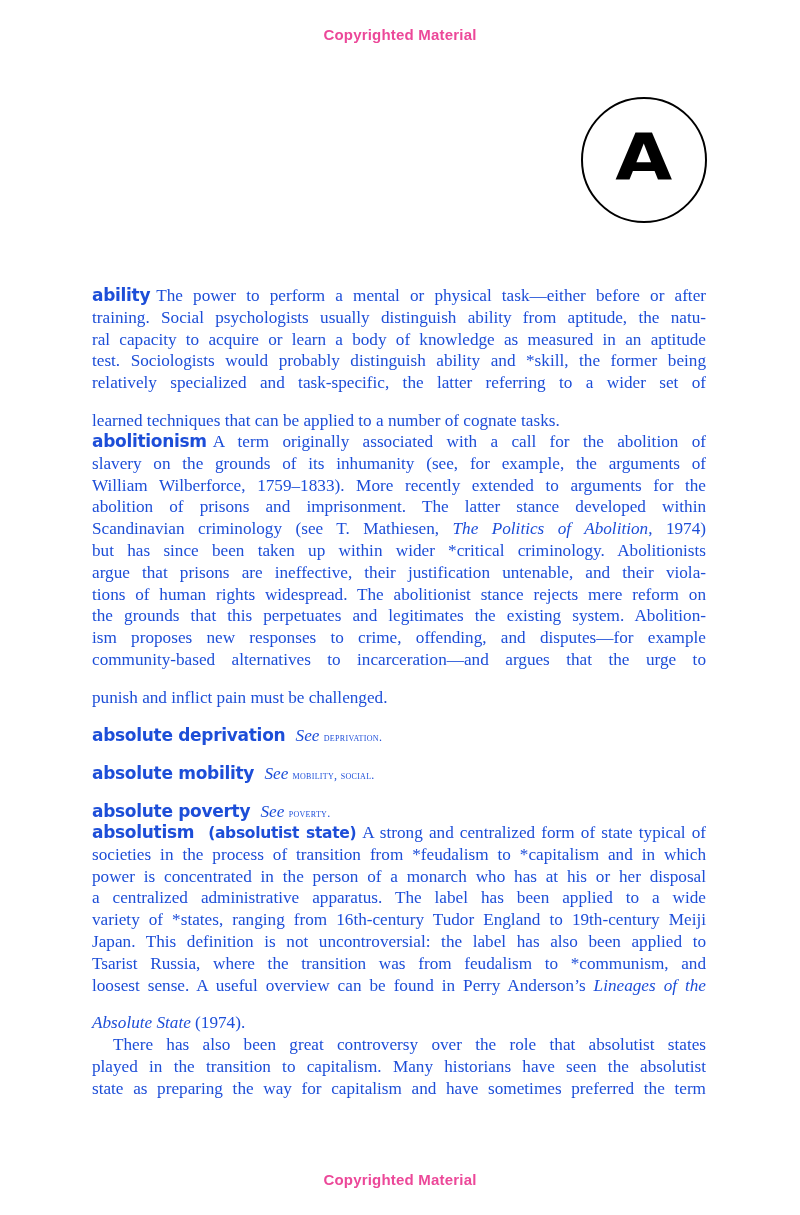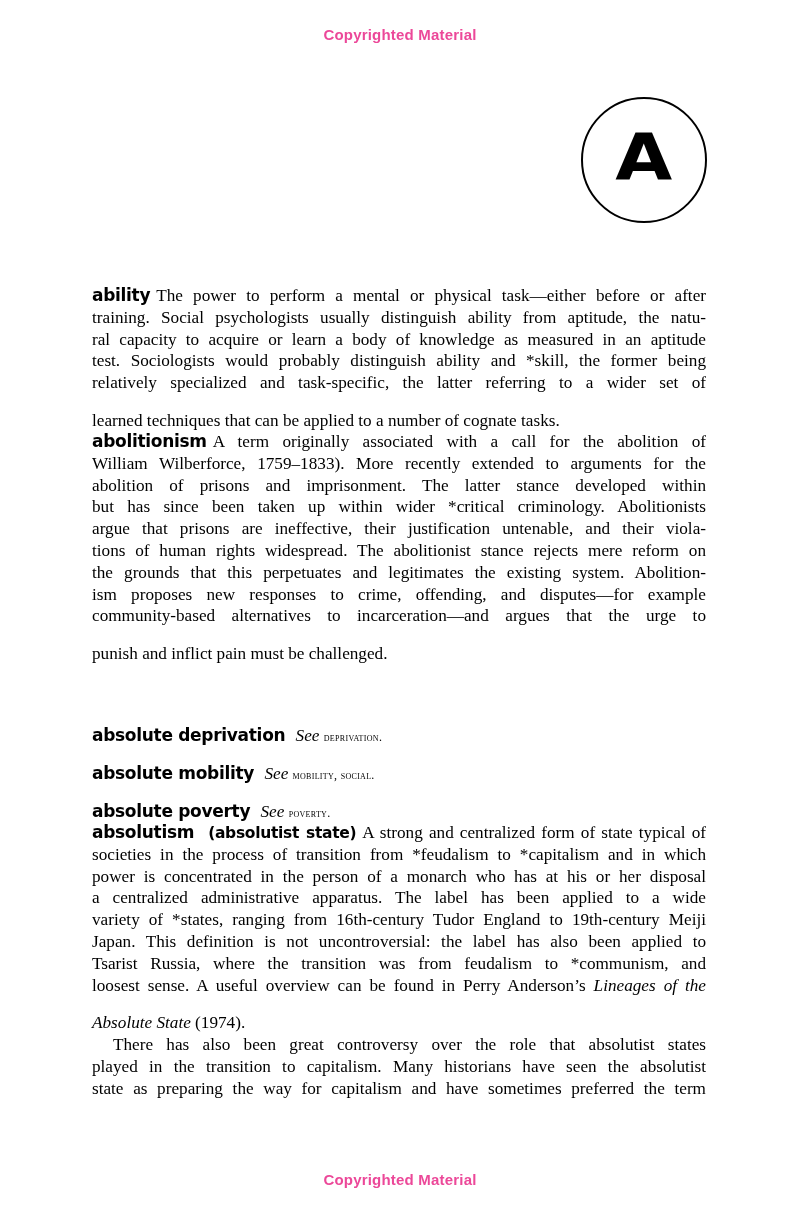--- a/index.html
+++ b/index.html
@@ -16,21 +16,21 @@
     border: 2px solid #000; border-radius: 50%; box-sizing: content-box;
     display: flex; align-items: center; justify-content: center;
   }
   .letter-badge span {
     font-family: "DejaVu Sans", sans-serif; font-weight: bold;
     font-size: 64px; color: #000; line-height: 1; margin-top: -4px;
     transform: scaleX(1.15);
   }
   .text-block {
     position: absolute; left: 92px; width: 614px;
-    font-family: "Liberation Serif", serif; font-size: 17.2px; color: #000000;
+    font-family: "Liberation Serif", serif; font-size: 17.2px; color: #1d4ed8;
   }
   .line {
     height: 21.8px; line-height: 21.8px; text-align: justify;
     text-align-last: justify; white-space: nowrap; overflow: visible;
   }
   .line.last { text-align-last: left; margin-top: 16px; }
   .line.indent { text-indent: 21px; }
   .hw {
     font-family: "DejaVu Sans", sans-serif; font-weight: bold;
     font-size: 17px; letter-spacing: -0.3px; margin-right: 6px;
@@ -53,22 +53,24 @@
   <div class="line"><span class="hw">ability</span><span>The power to perform a mental or physical task—either before or after</span></div>
   <div class="line">training. Social psychologists usually distinguish ability from aptitude, the natu-</div>
   <div class="line">ral capacity to acquire or learn a body of knowledge as measured in an aptitude</div>
   <div class="line">test. Sociologists would probably distinguish ability and *skill, the former being</div>
   <div class="line">relatively specialized and task-specific, the latter referring to a wider set of</div>
   <div class="line last">learned techniques that can be applied to a number of cognate tasks.</div>
 </div>
 
 <div class="text-block" style="top:431px;">
   <div class="line"><span class="hw">abolitionism</span><span>A term originally associated with a call for the abolition of</span></div>
+  <div class="line">slavery on the grounds of its inhumanity (see, for example, the arguments of</div>
   <div class="line">William Wilberforce, 1759–1833). More recently extended to arguments for the</div>
   <div class="line">abolition of prisons and imprisonment. The latter stance developed within</div>
+  <div class="line"><span>Scandinavian criminology (see T. Mathiesen, </span><span class="ital">The Politics of Abolition</span><span>, 1974)</span></div>
   <div class="line">but has since been taken up within wider *critical criminology. Abolitionists</div>
   <div class="line">argue that prisons are ineffective, their justification untenable, and their viola-</div>
   <div class="line">tions of human rights widespread. The abolitionist stance rejects mere reform on</div>
   <div class="line">the grounds that this perpetuates and legitimates the existing system. Abolition-</div>
   <div class="line">ism proposes new responses to crime, offending, and disputes—for example</div>
   <div class="line">community-based alternatives to incarceration—and argues that the urge to</div>
   <div class="line last">punish and inflict pain must be challenged.</div>
 </div>
 
 <div class="text-block" style="top:709px;">

